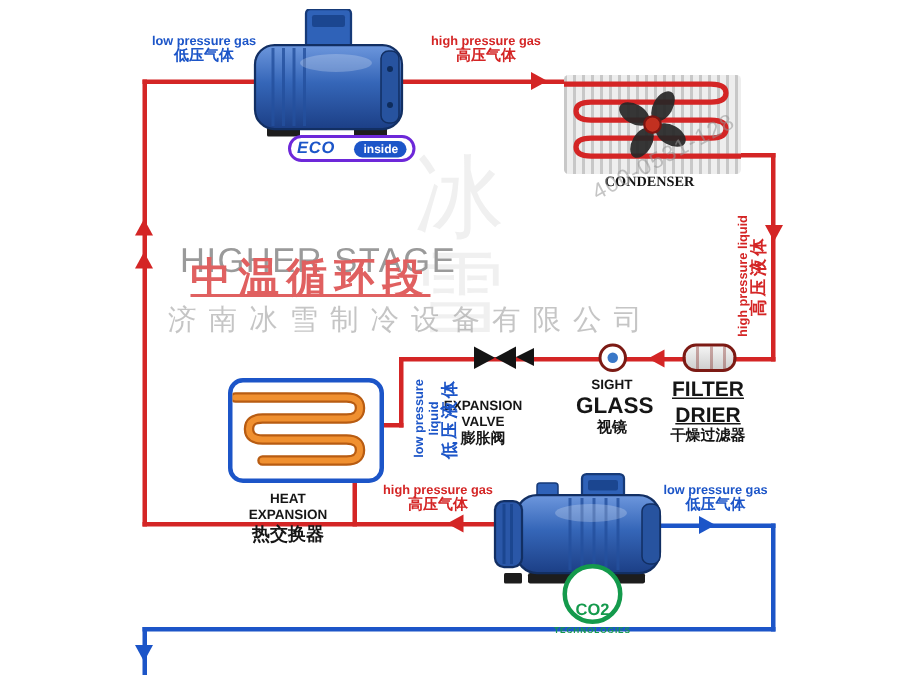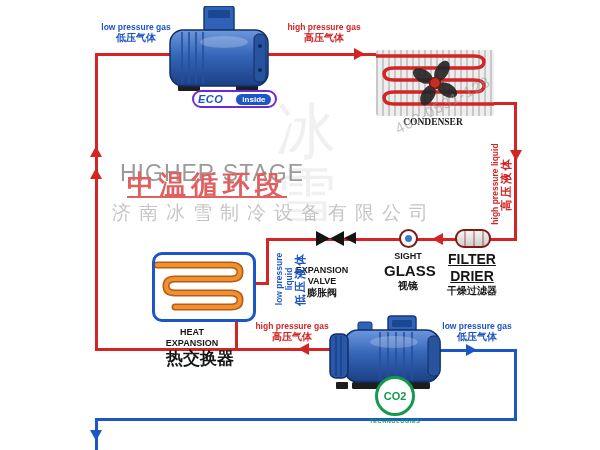--- a/index.html
+++ b/index.html
@@ -22,21 +22,21 @@
   .comp{position:absolute;z-index:3;}
   .stage-en{position:absolute;font-size:23px;color:#9a9a9a;letter-spacing:1px;z-index:1;white-space:nowrap;margin-top:36px;}
   .stage-zh{position:absolute;font-size:27px;font-weight:700;color:#e06060;letter-spacing:5px;z-index:1;white-space:nowrap;}
   .wm{position:absolute;pointer-events:none;white-space:nowrap;}
   .eco{position:absolute;display:flex;align-items:center;gap:3px;background:#fff;border:2px solid #6d28d9;
        border-radius:10px;padding:1px 4px;z-index:4;}
   .eco .brand{color:#1c55c8;font-weight:700;font-style:italic;font-size:11px;letter-spacing:.5px;}
   .eco .suffix{background:#1c55c8;color:#fff;font-size:8px;font-weight:700;border-radius:7px;padding:1px 6px;margin-left:10px;}
   .co2{position:absolute;width:54px;z-index:4;text-align:center;}
   .co2 .ring{margin:0 auto;width:34px;height:34px;border:3px solid #149a4c;border-radius:50%;
-             display:flex;align-items:center;justify-content:center;background:#fff;}
+             display:flex;align-items:flex-end;justify-content:center;background:#fff;}
   .co2 .ring span{color:#149a4c;font-weight:700;font-size:11px;}
   .co2 .sub{margin-top:2px;color:#149a4c;font-weight:700;font-size:5.5px;letter-spacing:.6px;}
   .seal-txt{font-size:8px;color:rgba(230,110,70,.55);font-weight:700;}
   .fins{position:absolute;left:376px;top:50px;width:118px;height:66px;border-radius:3px;z-index:2;
         background:repeating-linear-gradient(90deg,#c8c8c8 0 2px,#eeeeee 2px 6px);}
   .sight{position:absolute;left:399px;top:229px;width:19px;height:19px;border:2.5px solid #7c1a14;border-radius:50%;
          background:#fff;z-index:3;display:flex;align-items:center;justify-content:center;box-sizing:border-box;}
   .sight .dot{width:7px;height:7px;border-radius:50%;background:#3a78c8;}
   .drier{position:absolute;left:455px;top:229px;width:36px;height:19px;border:2px solid #7c1a14;border-radius:9px;
          background:linear-gradient(#f4f4f4,#cfcfcf);box-sizing:border-box;z-index:3;}
@@ -156,21 +156,21 @@
 
   <div class="hx">
     <svg width="97" height="63" viewBox="0 0 97 63" style="position:absolute;left:0;top:0;">
       <path d="M2,10 H76 Q85,10 85,17 Q85,24 76,24 H20 Q11,24 11,31 Q11,38 20,38 H76 Q85,38 85,45 Q85,52 76,52 H20" fill="none" stroke="#b85c12" stroke-width="7" stroke-linecap="round"></path>
       <path d="M2,10 H76 Q85,10 85,17 Q85,24 76,24 H20 Q11,24 11,31 Q11,38 20,38 H76 Q85,38 85,45 Q85,52 76,52 H20" fill="none" stroke="#f09030" stroke-width="4" stroke-linecap="round"></path>
     </svg>
   </div>
   <div class="lbl blk-t" style="left:150px;top:327px;width:84px;">
     <span class="en" style="font-size:9px;">HEAT</span>
     <span class="en" style="font-size:9px;">EXPANSION</span>
-    <span class="zh" style="font-size:17px;text-align:right;">热交换器</span>
+    <span class="zh" style="font-size:12px;">热交换器</span>
   </div>
 
   <div class="comp" style="left:328px;top:312px;width:120px;height:80px;">
     <svg width="120" height="80" viewBox="0 0 120 80">
       <defs>
         <linearGradient id="gc2" x1="0" y1="0" x2="0" y2="1">
           <stop offset="0" stop-color="#6d97dd"></stop>
             <stop offset=".45" stop-color="#3566b8"></stop>
             <stop offset="1" stop-color="#1c3f86"></stop>
         </linearGradient>

